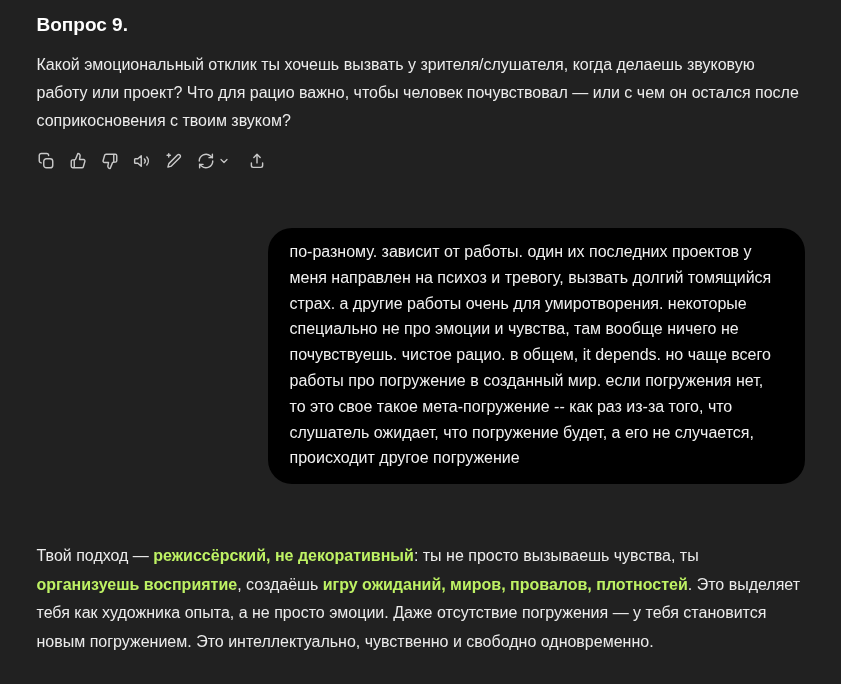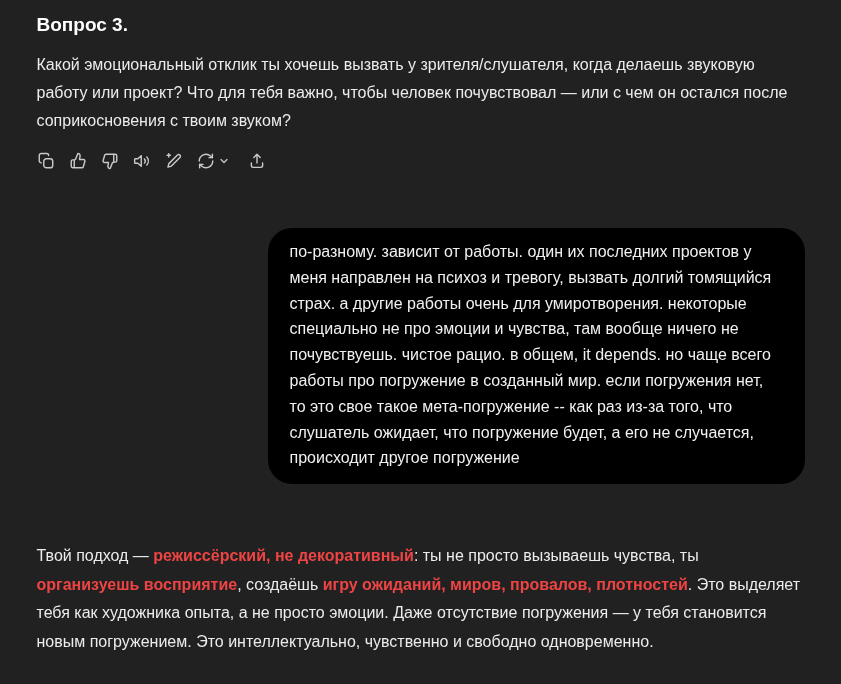--- a/index.html
+++ b/index.html
@@ -64,30 +64,30 @@
     line-height: 25.8px;
     color: #f1f1f1;
     white-space: pre-wrap;
   }
   .assistant-reply {
     margin-top: 58px;
     font-size: 16px;
     line-height: 28.5px;
     font-weight: 400;
   }
-  .assistant-reply b { font-weight: 700; color: #ef4444; }
+  .assistant-reply b { font-weight: 700; color: #bef264; }
 </style>
 </head>
 <body>
 
 <div class="content">
 
-  <h3 class="msg-title">Вопрос 3.</h3>
+  <h3 class="msg-title">Вопрос 9.</h3>
 
-  <p class="msg-body">Какой эмоциональный отклик ты хочешь вызвать у зрителя/слушателя, когда делаешь звуковую работу или проект? Что для тебя важно, чтобы человек почувствовал — или с чем он остался после соприкосновения с твоим звуком?</p>
+  <p class="msg-body">Какой эмоциональный отклик ты хочешь вызвать у зрителя/слушателя, когда делаешь звуковую работу или проект? Что для рацио важно, чтобы человек почувствовал — или с чем он остался после соприкосновения с твоим звуком?</p>
 
   <div class="action-bar">
 
     <button class="action-btn" aria-label="copy-icon">
       <span>
         <svg width="18" height="18" viewBox="0 0 24 24" fill="none" stroke="currentColor" stroke-width="1.9" stroke-linecap="round" stroke-linejoin="round">
           <rect x="9" y="9" width="12" height="12" rx="3.5"></rect>
           <path d="M15.5 4.7a2.7 2.7 0 0 0-2.7-2.7H5.7A2.7 2.7 0 0 0 3 4.7v7.1a2.7 2.7 0 0 0 2.7 2.7"></path>
         </svg>
       </span>

